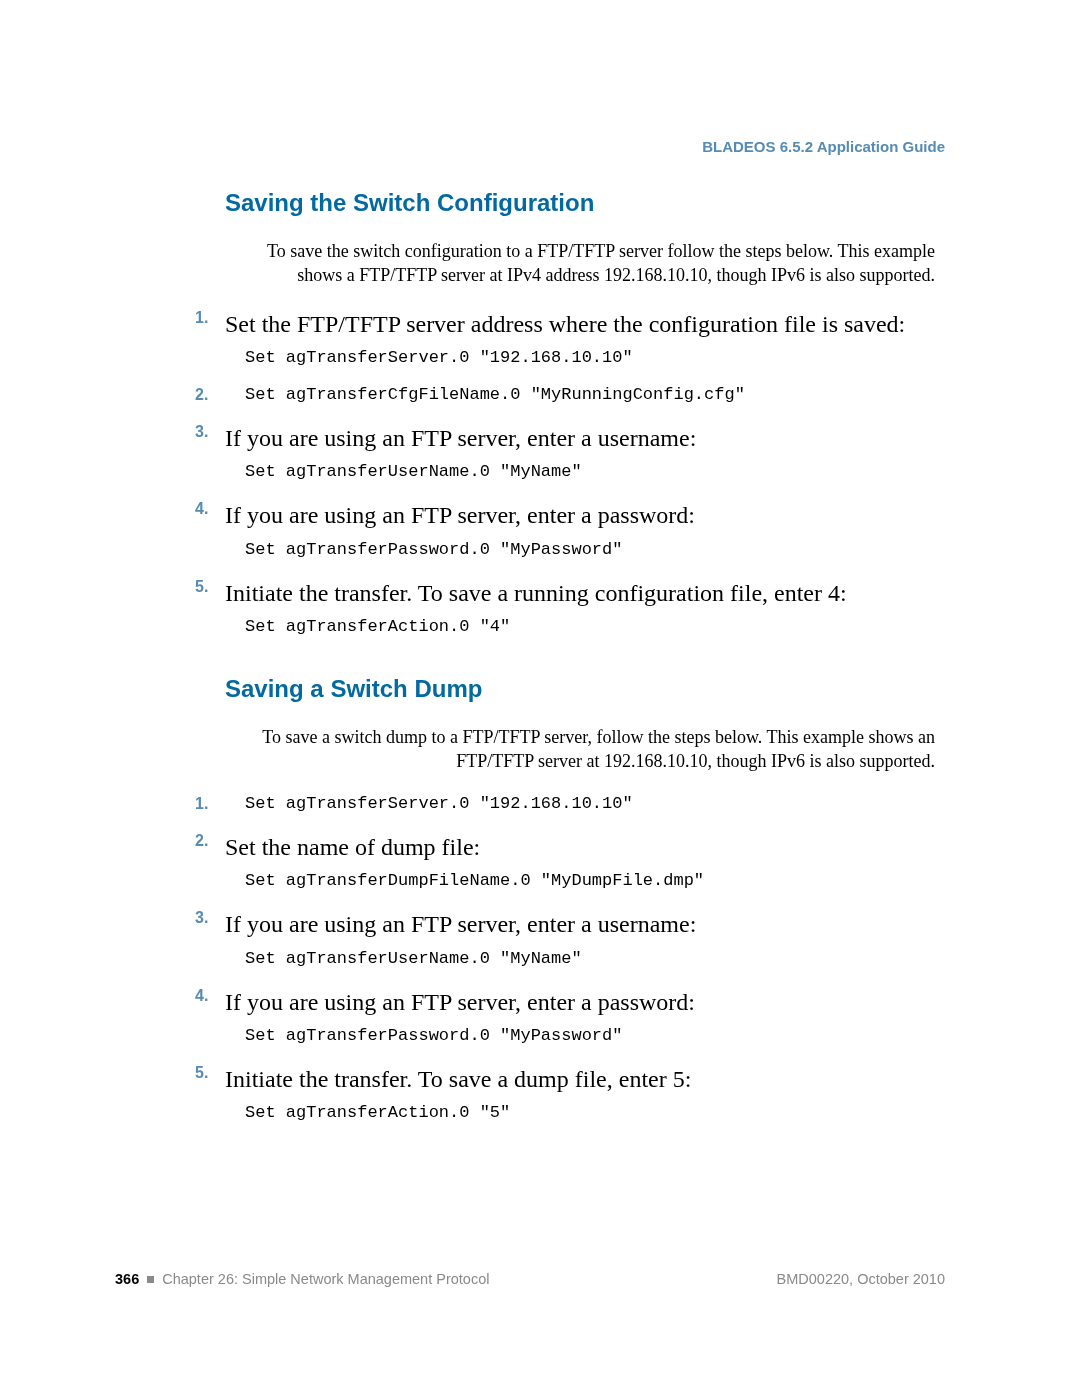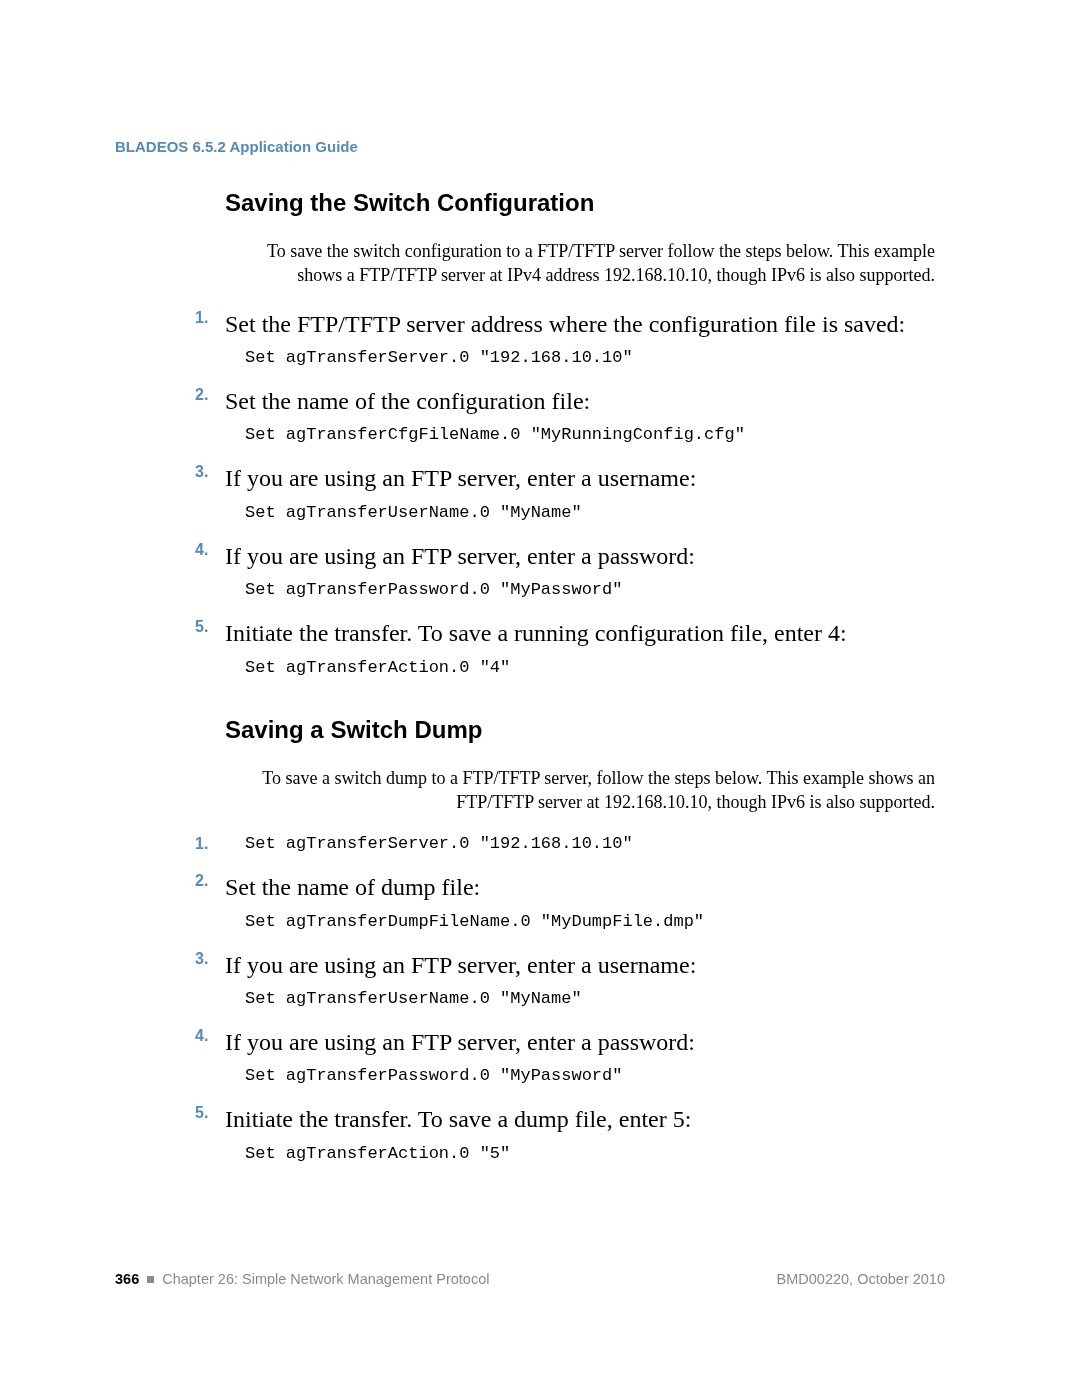--- a/index.html
+++ b/index.html
@@ -17,26 +17,27 @@
     left: 115px;
     top: 138px;
     width: 830px;
   }
   .header {
     font-family: Arial, Helvetica, sans-serif;
     font-weight: bold;
     font-size: 15px;
     color: #558bb5;
     margin-bottom: 34px;
+    text-align: right;
   }
   .section-title {
     font-family: Arial, Helvetica, sans-serif;
     font-weight: bold;
     font-size: 24px;
-    color: #000000;
+    color: #0369a1;
     margin-left: 110px;
     margin-bottom: 22px;
   }
   .intro {
     font-size: 18px;
     line-height: 1.35;
     margin-left: 110px;
     margin-right: 10px;
     margin-bottom: 20px;
     text-align: right;
@@ -117,21 +118,20 @@
     <div class="step">
       <div class="step-num">1.</div>
       <div class="step-body">
         <div class="step-text">Set the FTP/TFTP server address where the configuration file is saved:</div>
         <div class="cmd">Set agTransferServer.0 "192.168.10.10"</div>
       </div>
     </div>
     <div class="step">
       <div class="step-num">2.</div>
       <div class="step-body">
-        <div class="step-text">Set the name of the configuration file:</div>
         <div class="cmd">Set agTransferCfgFileName.0 "MyRunningConfig.cfg"</div>
       </div>
     </div>
     <div class="step">
       <div class="step-num">3.</div>
       <div class="step-body">
         <div class="step-text">If you are using an FTP server, enter a username:</div>
         <div class="cmd">Set agTransferUserName.0 "MyName"</div>
       </div>
     </div>

